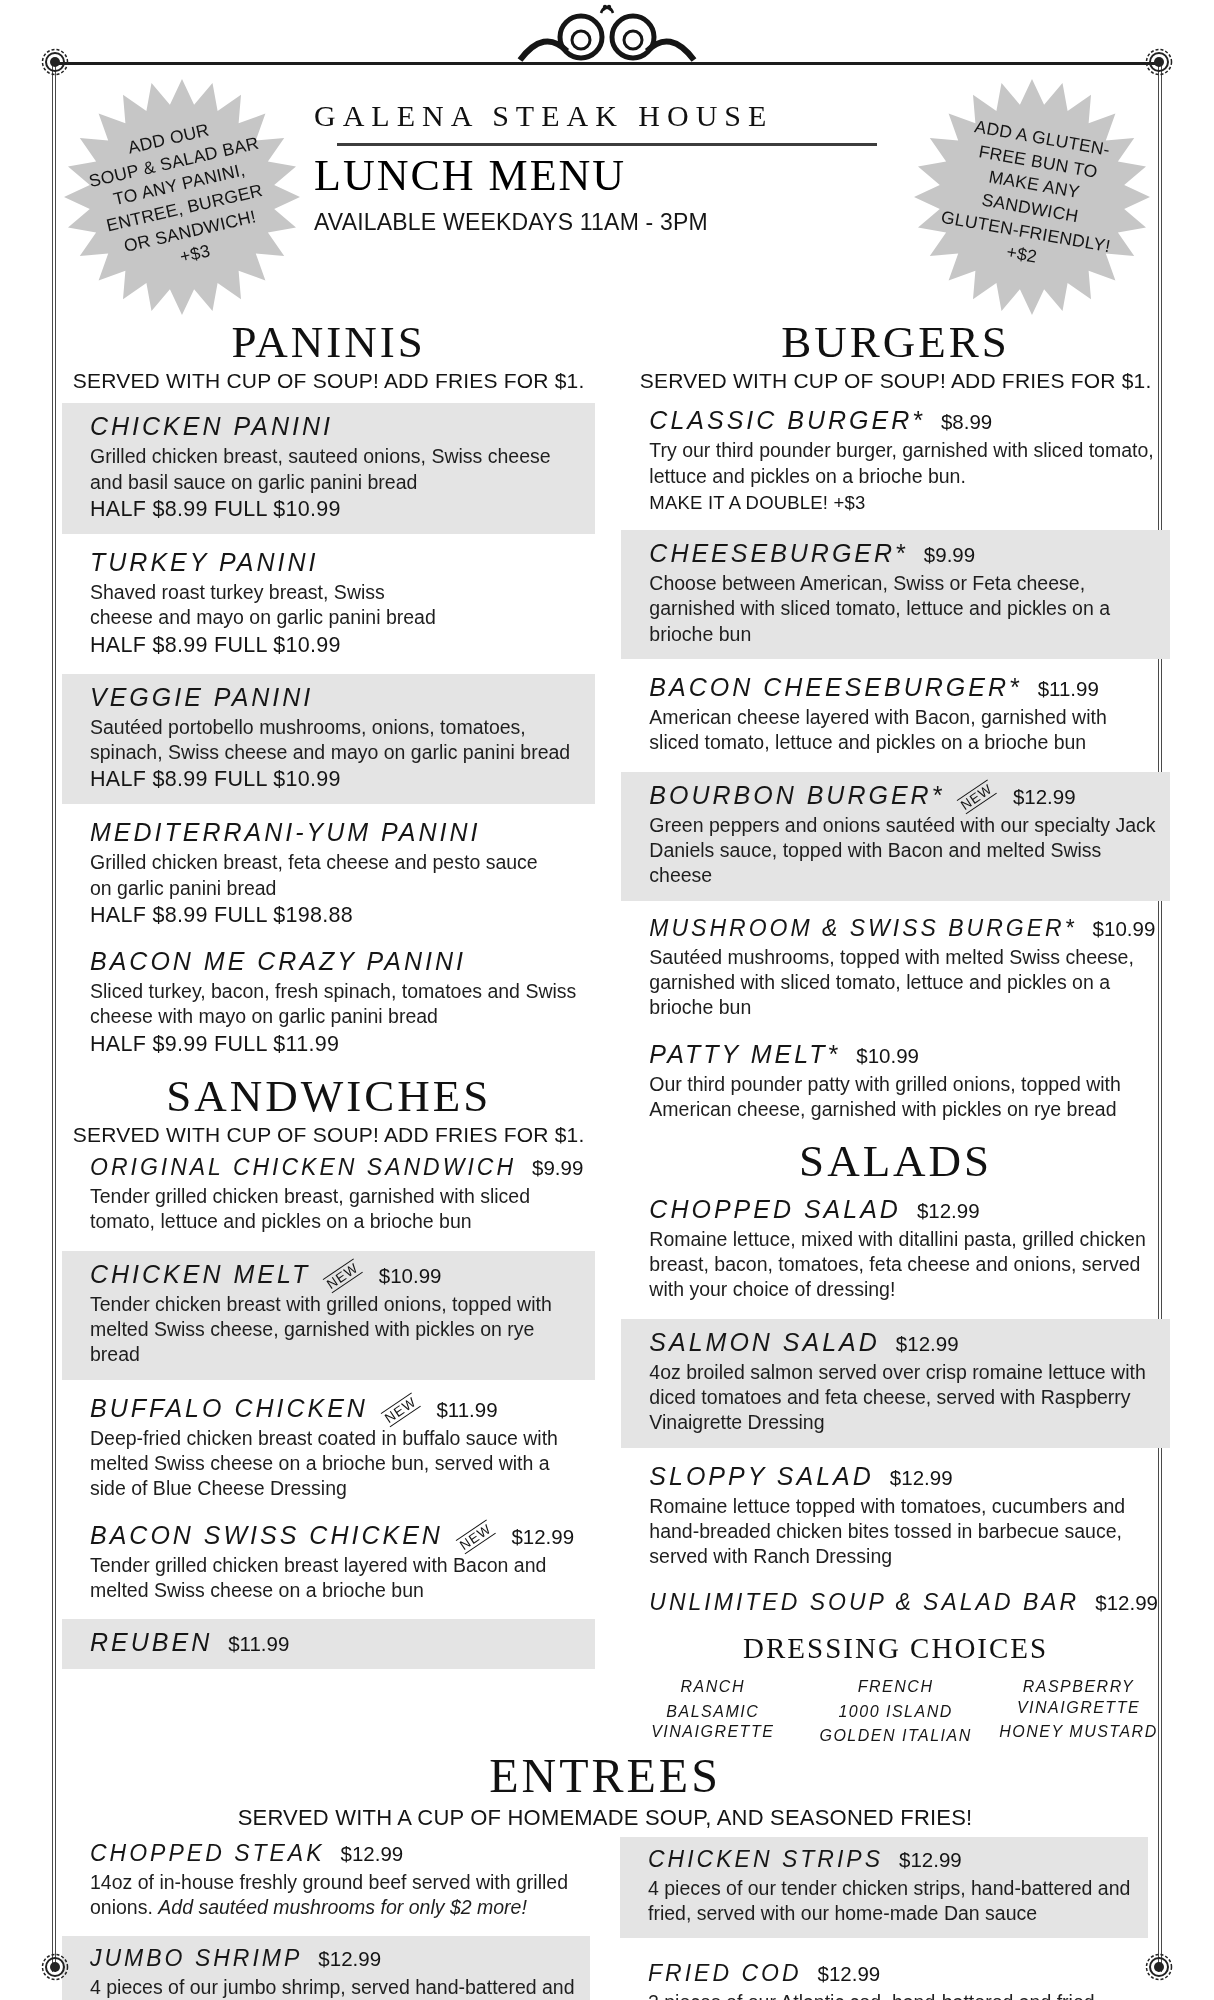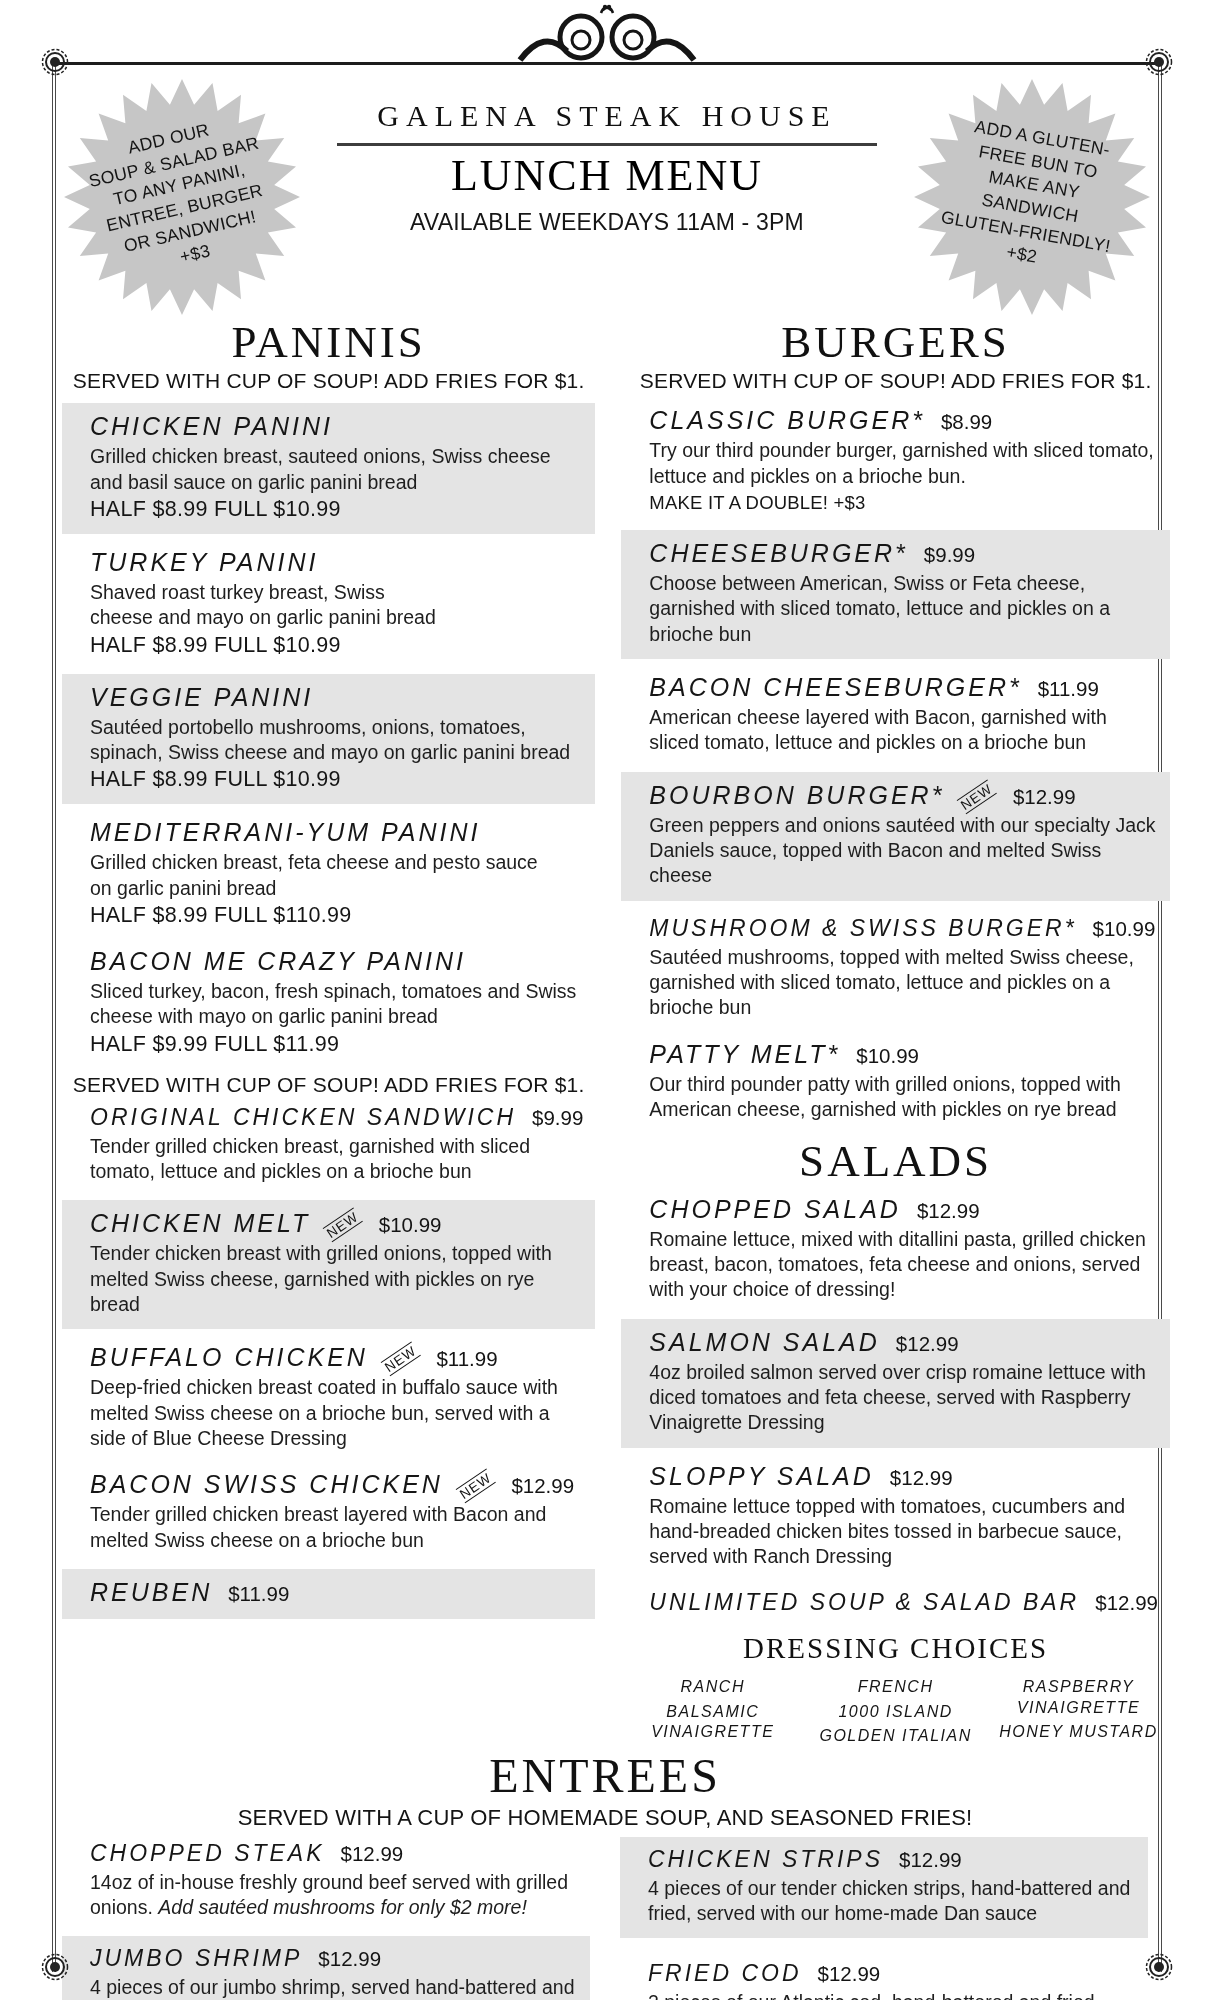--- a/index.html
+++ b/index.html
@@ -23,21 +23,21 @@
   header { display:grid; grid-template-columns:252px 1fr 252px; align-items:start;
            padding:10px 6px 0; }
   .star-wrap { position:relative; width:240px; height:240px; }
   .star-wrap.right { justify-self:end; }
   .star-wrap svg { position:absolute; inset:0; }
   .star-text { position:absolute; inset:0; display:flex; flex-direction:column;
                justify-content:center; align-items:center; text-align:center;
                font-size:17.5px; line-height:1.35; letter-spacing:.3px; color:#141414; }
   .rot-l { transform:rotate(-13deg); }
   .rot-r { transform:rotate(10deg); }
-  .head-center { text-align:center; padding-top:22px; }
+  .head-center { text-align:left; padding-top:22px; }
   .restaurant { font-family:"Liberation Serif","DejaVu Serif",serif; font-size:30px;
                 letter-spacing:7px; color:#111; font-weight:normal; }
   .divider { height:3px; background:#3d3d3d; width:92%; margin:10px auto 8px; }
   .menu-title { font-family:Liberation Serif, serif; font-size:44px;
                 letter-spacing:2px; font-weight:normal; line-height:1.02; color:#000000; }
   .availability { font-size:23px; letter-spacing:.2px; margin-top:10px; color:#161616; }
 
   
   .cols { display:grid; grid-template-columns:1fr 1fr; column-gap:26px; padding:2px 10px 0 6px; }
   .sec-title { font-family:"Liberation Serif","DejaVu Serif",serif; font-weight:normal;
@@ -191,33 +191,34 @@
               </div>
             <p class="idesc">Sautéed portobello mushrooms, onions, tomatoes, spinach, Swiss cheese and mayo on garlic panini bread</p>
             <p class="iline">HALF $8.99 FULL $10.99</p>
           </div>
 
           <div class="item">
             <div class="ihead">
                 <span class="iname">MEDITERRANI-YUM PANINI</span>
               </div>
             <p class="idesc" style="max-width:460px">Grilled chicken breast, feta cheese and pesto sauce on garlic panini bread</p>
-            <p class="iline">HALF $8.99 FULL $110.99</p>
+            <p class="iline">HALF $8.99 FULL $198.88</p>
           </div>
 
           <div class="item">
             <div class="ihead">
                 <span class="iname">BACON ME CRAZY PANINI</span>
               </div>
             <p class="idesc">Sliced turkey, bacon, fresh spinach, tomatoes and Swiss cheese with mayo on garlic panini bread</p>
             <p class="iline">HALF $9.99 FULL $11.99</p>
           </div>
         </section>
 
         <section>
+          <h2 class="sec-title">SANDWICHES</h2>
           <div class="sec-note">SERVED WITH CUP OF SOUP! ADD FRIES FOR $1.</div>
 
           <div class="item" style="margin-top:-6px">
             <div class="ihead">
               <span class="iname" style="font-size:23px">ORIGINAL CHICKEN SANDWICH</span>
               <span class="iprice">$9.99</span>
             </div>
             <p class="idesc">Tender grilled chicken breast, garnished with sliced tomato, lettuce and pickles on a brioche bun</p>
           </div>
 

